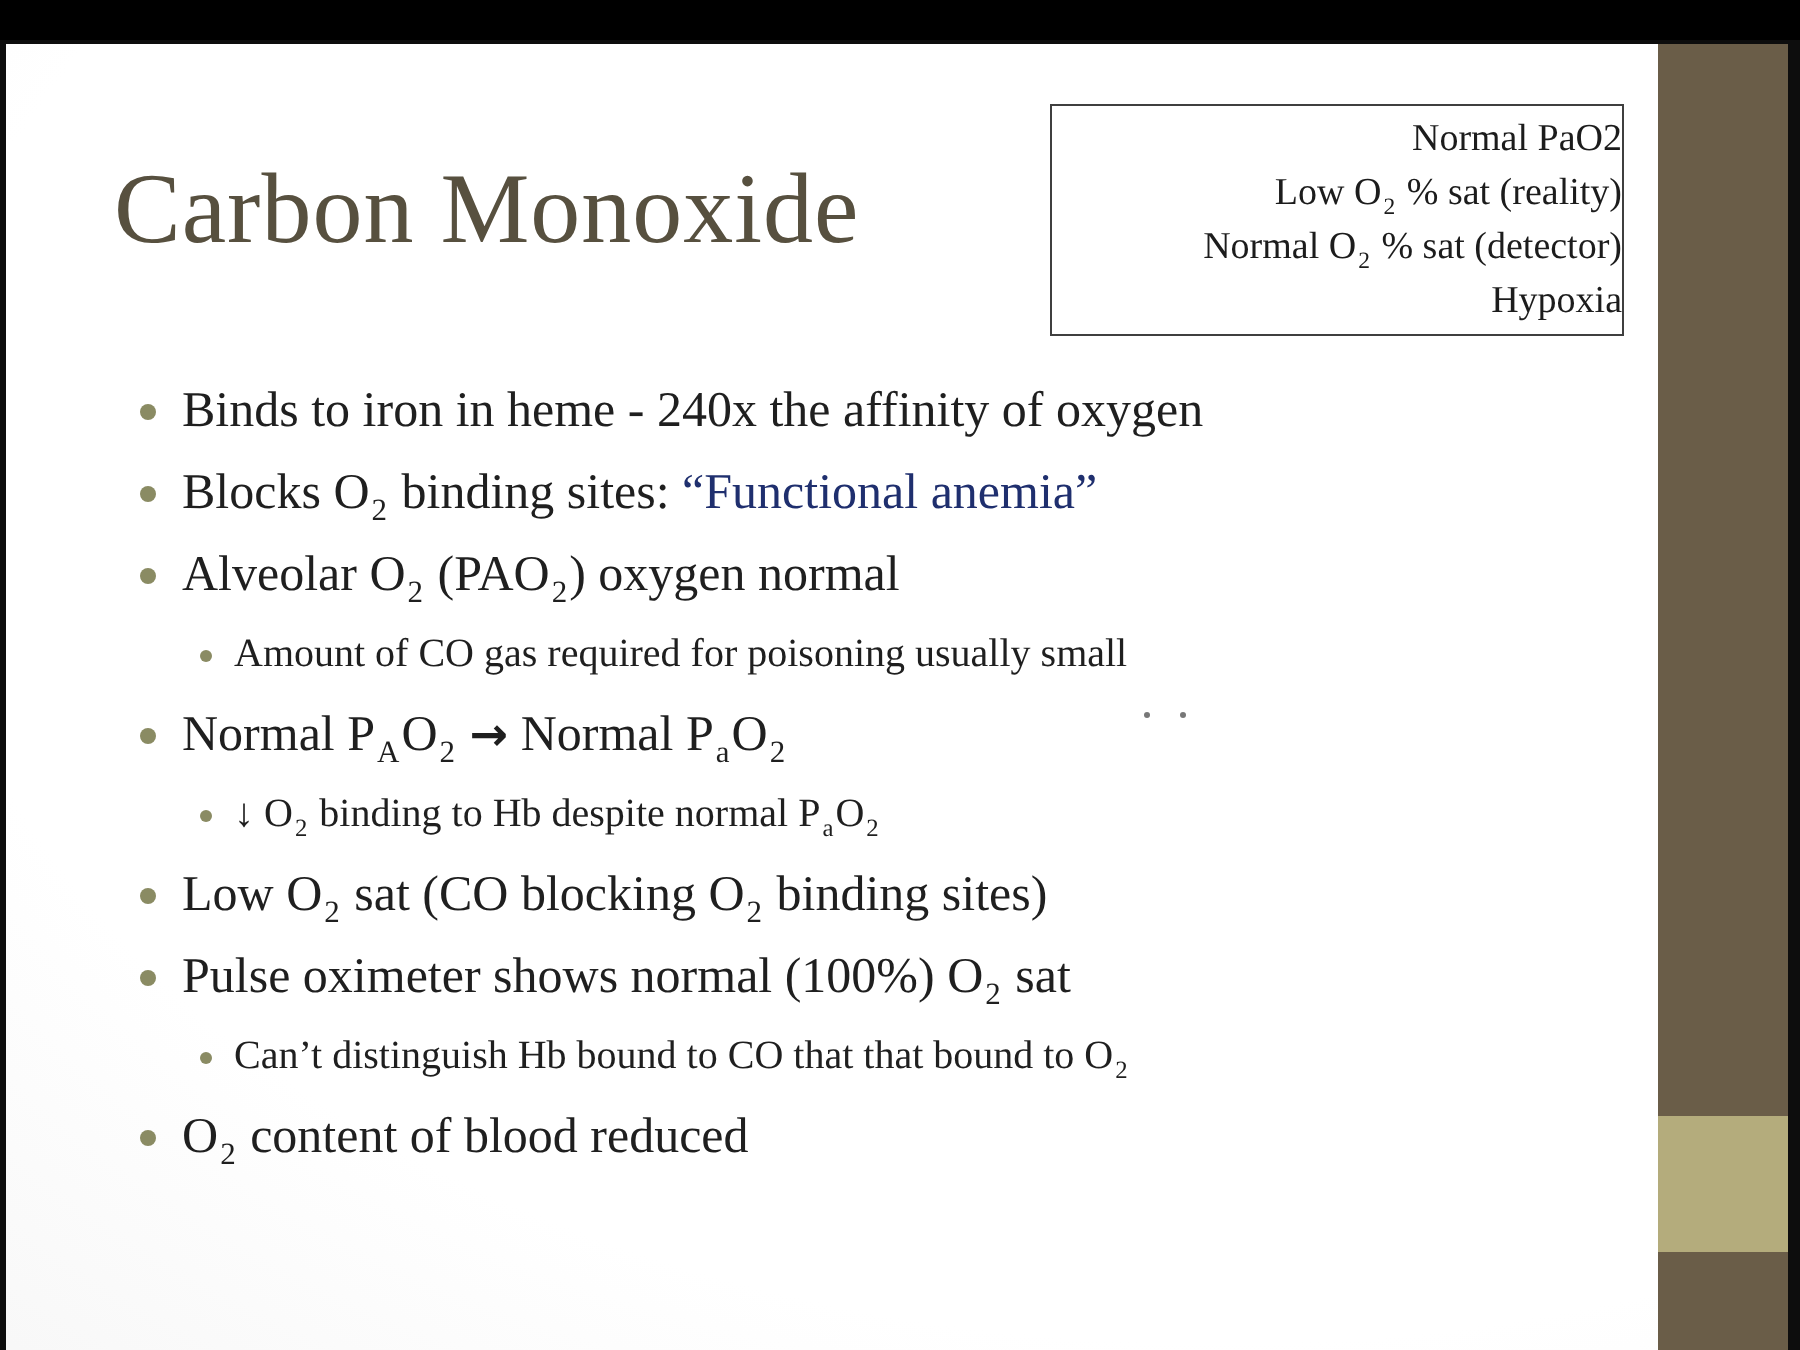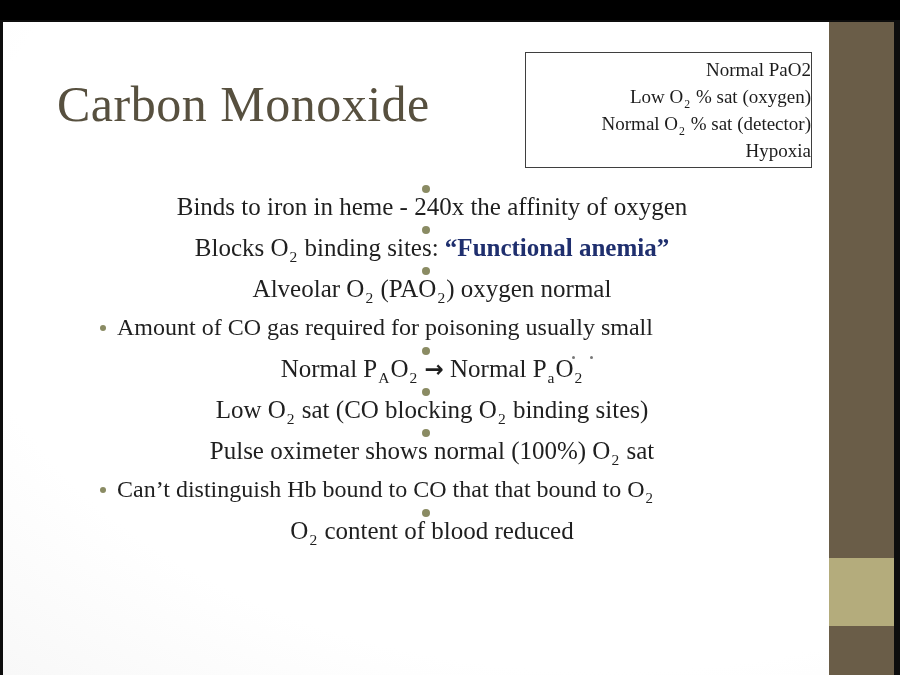--- a/index.html
+++ b/index.html
@@ -67,41 +67,41 @@
     width: 740px;
     margin: 0; padding: 0;
     list-style: none;
   }
   .bullet-list li {
     display: flex;
     align-items: center;
     color: var(--text_color, #1f1f1f);
     white-space: nowrap;
   }
-  .li-main { height: 41px; padding-left: 16px; font-size: 25px; flex-direction: column; }
-  .li-sub  { height: 39px; padding-left: 46px; font-size: 24px; }
+  .li-main { height: 41px; padding-left: 16px; font-size: 25px; }
+  .li-sub  { height: 39px; padding-left: 46px; font-size: 20px; }
   .dot {
     flex: 0 0 auto;
     border-radius: 50%;
     background: var(--bullet_color, #8a8b63);
   }
   .li-main .dot { width: 8px; height: 8px; margin-right: 13px; }
   .li-sub  .dot { width: 6px; height: 6px; margin-right: 11px; }
   .line-text sub {
     font-size: 62%;
     line-height: 0;
     margin: 0 1px;
   }
   .callout-line sub {
     font-size: 62%;
     line-height: 0;
     margin: 0 1px;
   }
   .seg-emphasis {
-    font-weight: bold;
+    font-weight: normal;
     color: var(--emphasis_color, #1f2f6e);
   }
   .seg-arrow {
     font-family: "DejaVu Sans", sans-serif;
     font-weight: bold;
     font-size: 92%;
   }
   .stray-marks {
     position: absolute;
     left: 569px; top: 334px;
@@ -122,21 +122,21 @@
 <body>
 
 <div class="stage">
   <div class="slide">
 
     <div class="slide-title">Carbon Monoxide</div>
 
     <div class="callout-box">
       <div>
           <div class="callout-line"><span>Normal PaO2</span></div>
-          <div class="callout-line"><span>Low O</span><sub>2</sub><span> % sat (oxygen)</span></div>
+          <div class="callout-line"><span>Low O</span><sub>2</sub><span> % sat (reality)</span></div>
           <div class="callout-line"><span>Normal O</span><sub>2</sub><span> % sat (detector)</span></div>
           <div class="callout-line"><span>Hypoxia</span></div>
         </div>
     </div>
 
     <ul class="bullet-list">
         <li class="li-main">
           <span class="dot"></span>
           <span class="line-text"><span>Binds to iron in heme - 240x the affinity of oxygen</span></span>
         </li>
@@ -148,20 +148,24 @@
           <span class="dot"></span>
           <span class="line-text"><span>Alveolar O</span><sub>2</sub><span> (PAO</span><sub>2</sub><span>) oxygen normal</span></span>
         </li>
         <li class="li-sub">
           <span class="dot"></span>
           <span class="line-text"><span>Amount of CO gas required for poisoning usually small</span></span>
         </li>
         <li class="li-main">
           <span class="dot"></span>
           <span class="line-text"><span>Normal P</span><sub>A</sub><span>O</span><sub>2</sub><span> </span><span class="seg-arrow">→</span><span> Normal P</span><sub>a</sub><span>O</span><sub>2</sub></span>
+        </li>
+        <li class="li-sub">
+          <span class="dot"></span>
+          <span class="line-text"><span>↓ O</span><sub>2</sub><span> binding to Hb despite normal P</span><sub>a</sub><span>O</span><sub>2</sub></span>
         </li>
         <li class="li-main">
           <span class="dot"></span>
           <span class="line-text"><span>Low O</span><sub>2</sub><span> sat (CO blocking O</span><sub>2</sub><span> binding sites)</span></span>
         </li>
         <li class="li-main">
           <span class="dot"></span>
           <span class="line-text"><span>Pulse oximeter shows normal (100%) O</span><sub>2</sub><span> sat</span></span>
         </li>
         <li class="li-sub">

